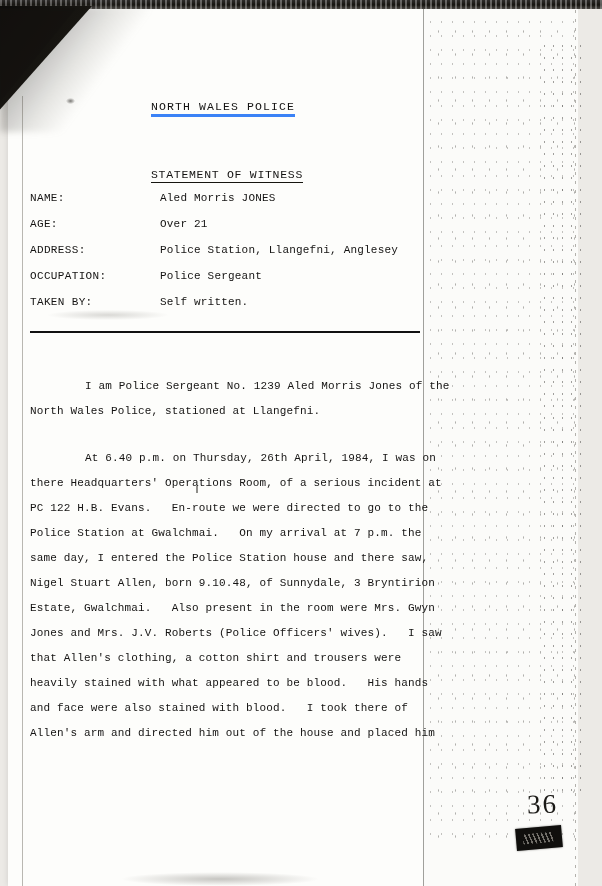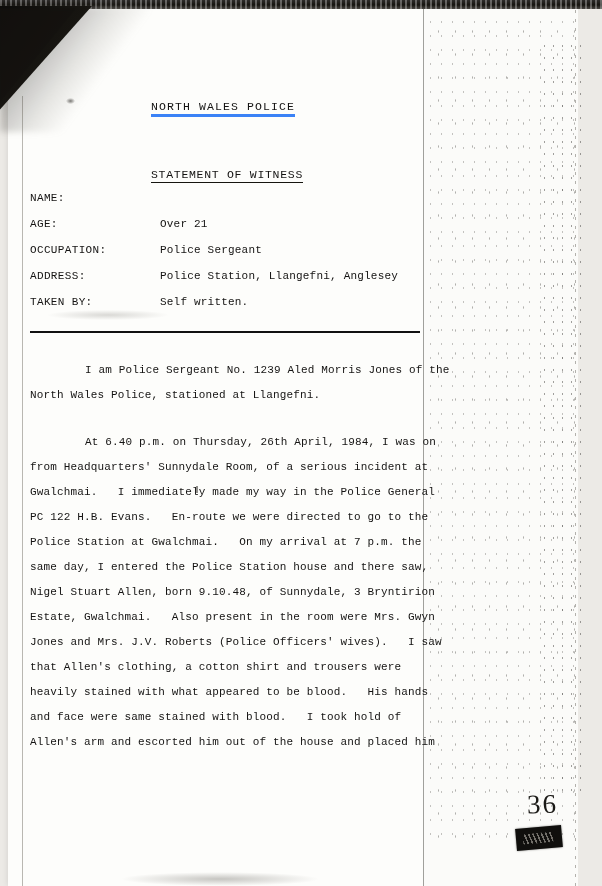--- a/index.html
+++ b/index.html
@@ -229,21 +229,21 @@
     background: #111;
   }
 
   .body {
     position: absolute;
     left: 30px;
     top: 358px;
     width: 394px;
   }
   .para {
-    margin: 0 0 22px 0;
+    margin: 16px 0 22px 0;
   }
   .line {
     height: 25px;
     line-height: 25px;
     white-space: pre;
     letter-spacing: .15px;
   }
   .line.indent {
     padding-left: 55px;
   }
@@ -335,63 +335,63 @@
       <div class="title-sub-wrap">
         <div class="title-sub">STATEMENT OF WITNESS</div>
       </div>
     </div>
 
     <div class="tiny-mark"></div>
 
     <div class="fields">
       <div class="field-row">
         <div class="field-label">NAME:</div>
+        <div class="field-value">Aled Morris JONES</div>
       </div>
       <div class="field-row">
         <div class="field-label">AGE:</div>
         <div class="field-value">Over 21</div>
       </div>
       <div class="field-row">
+        <div class="field-label">ADDRESS:</div>
+        <div class="field-value">Police Station, Llangefni, Anglesey</div>
+      </div>
+      <div class="field-row">
         <div class="field-label">OCCUPATION:</div>
         <div class="field-value">Police Sergeant</div>
-      </div>
-      <div class="field-row">
-        <div class="field-label">ADDRESS:</div>
-        <div class="field-value">Police Station, Llangefni, Anglesey</div>
       </div>
       <div class="field-row">
         <div class="field-label">TAKEN BY:</div>
         <div class="field-value">Self written.</div>
       </div>
     </div>
 
     <div class="smudge-a"></div>
     <div class="rule"></div>
 
     <div class="body">
 
       <div class="para">
         <div class="line indent">I am Police Sergeant No. 1239 Aled Morris Jones of the</div>
         <div class="line">North Wales Police, stationed at Llangefni.</div>
       </div>
 
       <div class="para">
         <div class="line indent">At 6.40 p.m. on Thursday, 26th April, 1984, I was on</div>
-        <div class="line">from Headquarters' Sunnydale Room, of a serious incident at</div>
-        <div class="line">Gwalchmai.   I immediately made my way in the Police General</div>
+        <div class="line">there Headquarters' Operations Room, of a serious incident at</div>
         <div class="line">PC 122 H.B. Evans.   En-route we were directed to go to the</div>
         <div class="line">Police Station at Gwalchmai.   On my arrival at 7 p.m. the</div>
         <div class="line">same day, I entered the Police Station house and there saw,</div>
         <div class="line">Nigel Stuart Allen, born 9.10.48, of Sunnydale, 3 Bryntirion</div>
         <div class="line">Estate, Gwalchmai.   Also present in the room were Mrs. Gwyn</div>
         <div class="line">Jones and Mrs. J.V. Roberts (Police Officers' wives).   I saw</div>
         <div class="line">that Allen's clothing, a cotton shirt and trousers were</div>
         <div class="line">heavily stained with what appeared to be blood.   His hands</div>
-        <div class="line">and face were same stained with blood.   I took hold of</div>
-        <div class="line">Allen's arm and escorted him out of the house and placed him</div>
+        <div class="line">and face were also stained with blood.   I took there of</div>
+        <div class="line">Allen's arm and directed him out of the house and placed him</div>
       </div>
 
     </div>
 
     <div class="tiny-mark2"></div>
   </div>
 
   <div class="page-number">36</div>
 
   <div class="ink-stamp">

